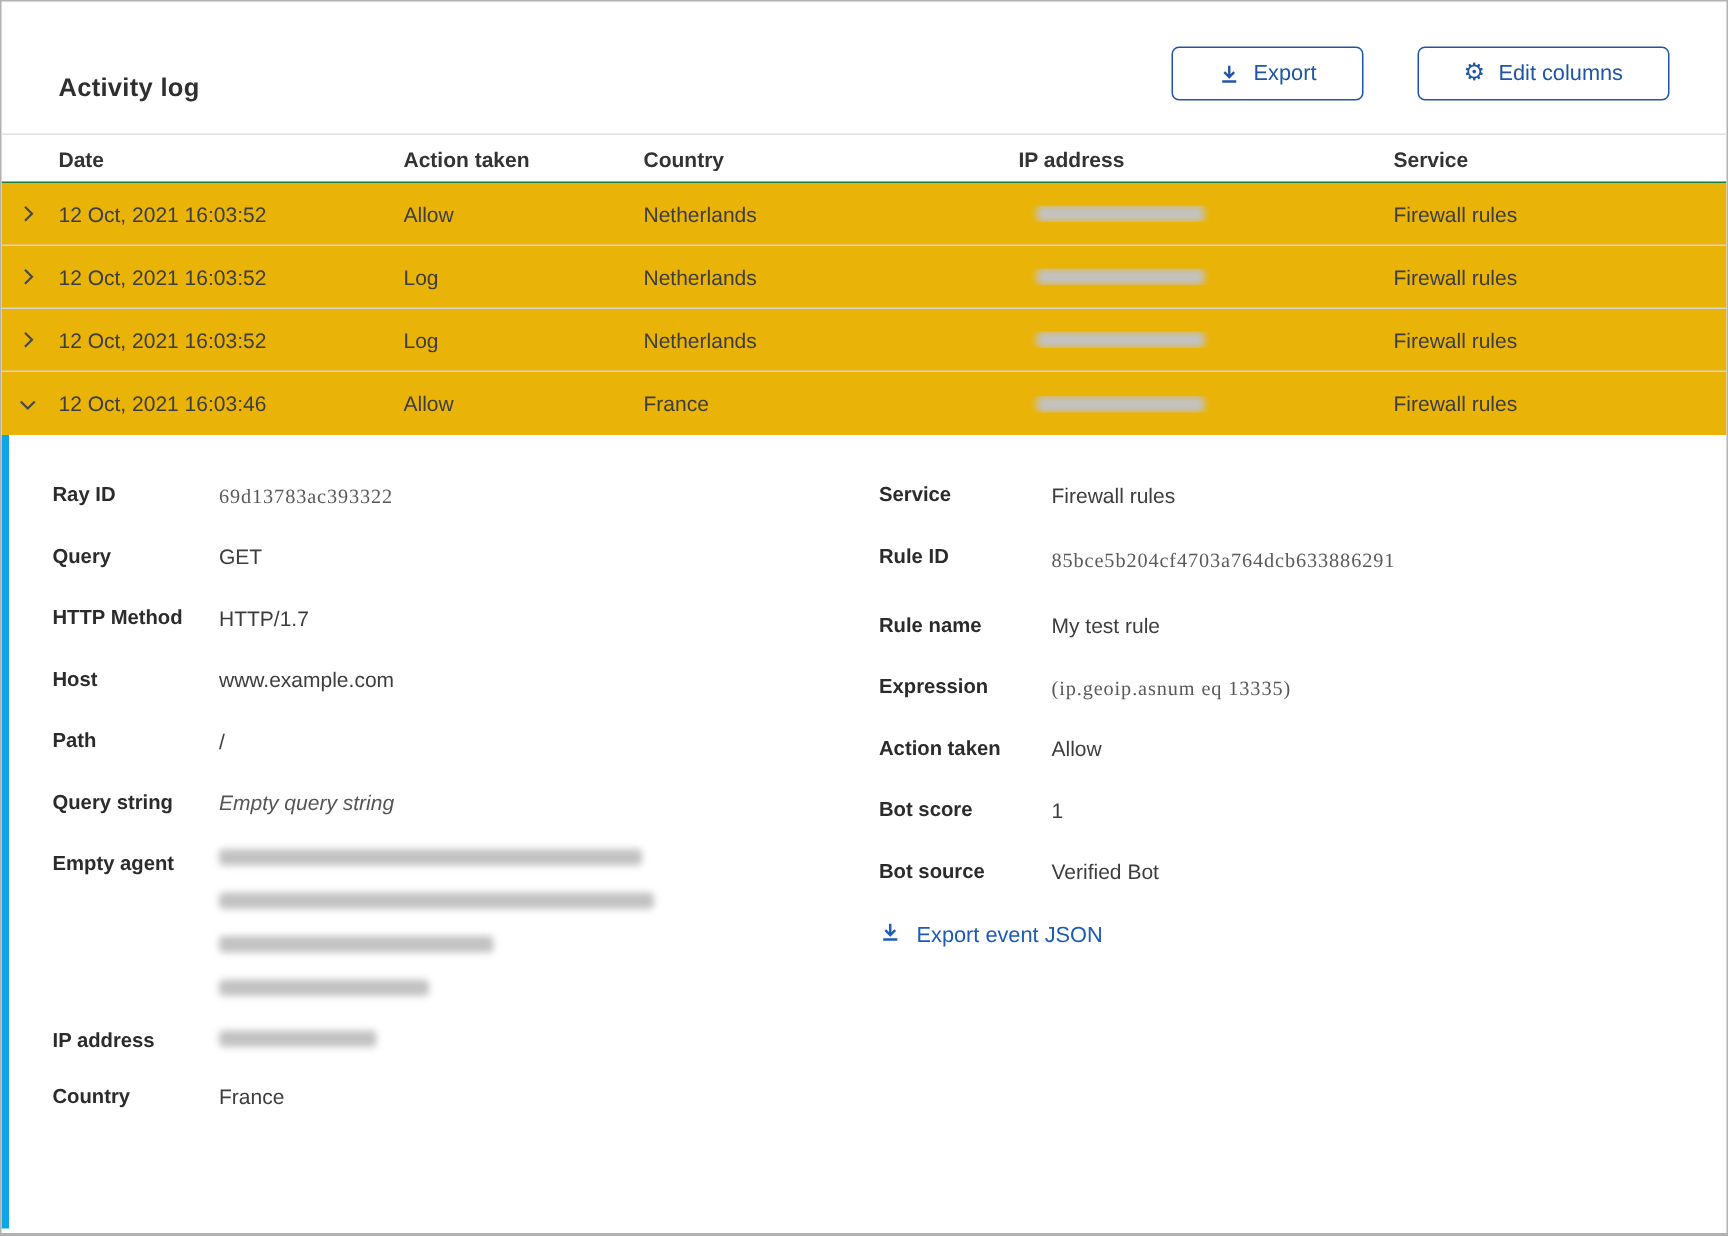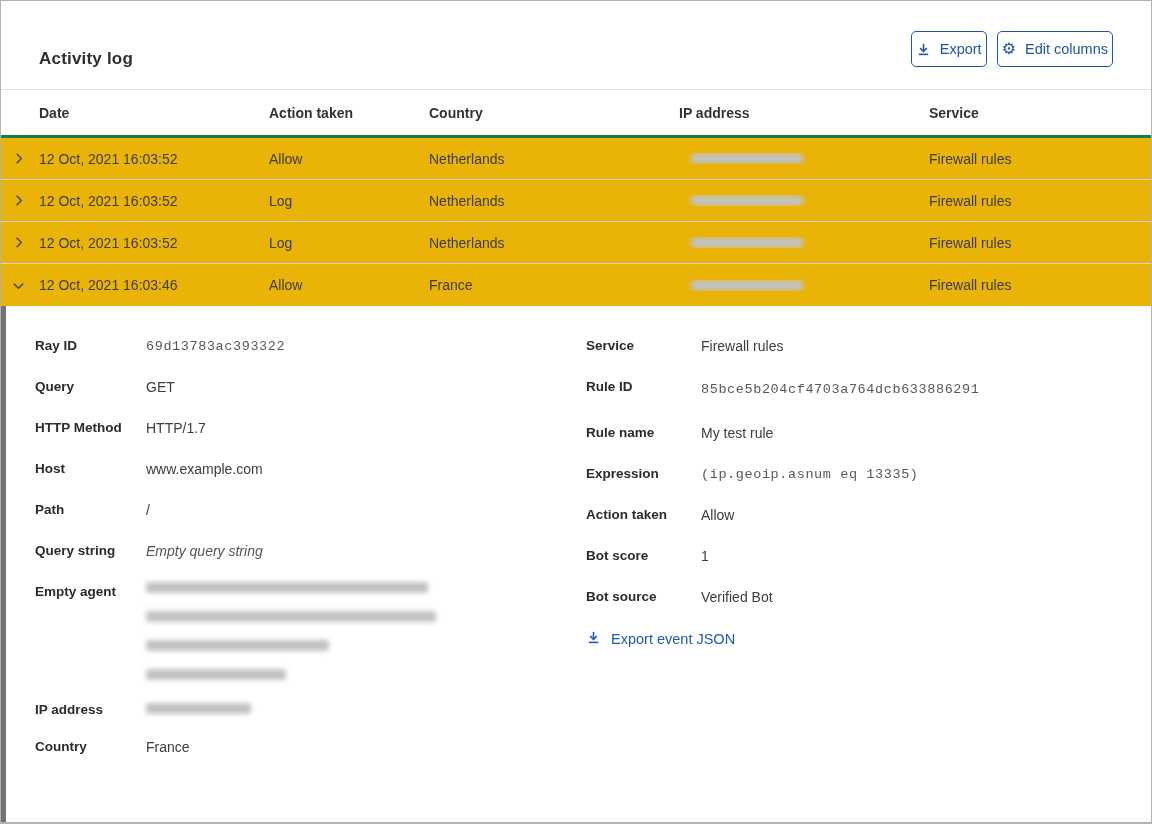--- a/index.html
+++ b/index.html
@@ -12,54 +12,54 @@
   }
   
   .topbar { display:flex; align-items:center; justify-content:space-between;
     padding:28px 38px 0 38px; height:88px; }
   .page-title { font-size:17px; font-weight:700; color:#2f2f2f; letter-spacing:.2px; }
   .btn-group { display:flex; gap:10px; align-self:flex-start; margin-top:2px; }
   .btn {
     display:flex; align-items:center; gap:9px; background:#fff;
     border:1px solid #1f55a6; border-radius:5px; color:#1f55a6;
     font-family:"Liberation Sans", sans-serif; font-size:14.5px;
-    padding:8px 4px; cursor:pointer; height:36px;
+    padding:8px 30px; cursor:pointer; height:36px;margin-left:26px;
   }
   .btn svg { display:block; }
   .gear-glyph { font-size:16px; line-height:1; }
   
   .grid-row {
     display:grid;
     grid-template-columns:38px 230px 160px 250px 250px 1fr;
     align-items:center;
   }
-  .thead { height:49px; border-top:1px solid #e2e2e2; border-bottom:3px solid #15803d; }
+  .thead { height:33px; border-top:1px solid #e2e2e2; border-bottom:1px solid #15803d; }
   .thead .cell { font-size:14px; font-weight:700; color:#333; }
   .trow { height:42px; border-bottom:1px solid #d4d4d4; cursor:pointer; background:#eab308; }
   .cell { font-size:14px; color:#3d3d3d; padding-right:10px; overflow:hidden; white-space:nowrap; }
   .chev-cell { padding-left:10px; display:flex; align-items:center; }
   .chev-cell svg { stroke:#4a4a4a; }
   
   .blur-bar { background:#c2c2c2; height:11px; border-radius:3px; filter:blur(2.5px); }
   .ip-col-bar { width:112px; margin-left:12px; }
   
   .panel {
-    border-left:5px solid #737373;
+    border-left:5px solid #0ea5e9;
     padding:30px 0 0 29px;
     height:529px;
     display:flex;
   }
   .panel-col { display:flex; flex-direction:column; }
   .panel-col.left  { width:546px; }
   .panel-col.right { width:560px; padding-left:5px; }
   .field { display:flex; margin-bottom:20px; }
   .field-label { width:111px; min-width:111px; font-size:13.5px; font-weight:700; color:#2b2b2b; padding-top:2px; }
   .panel-col.right .field-label { width:115px; min-width:115px; }
   .field-value { font-size:14px; color:#3d3d3d; line-height:21px; }
-  .mono { font-family:Liberation Mono, monospace; font-size:13.5px; color:#595959; letter-spacing:.6px; }
+  .mono { font-family:Liberation Serif, serif; font-size:13.5px; color:#595959; letter-spacing:.6px; }
   .wrap30 { max-width:290px; word-break:break-all; line-height:26px; }
   .italic { font-style:italic; color:#555; }
   .ua-lines .blur-bar { margin-bottom:18px; }
   .ua-l1 { width:282px; } .ua-l2 { width:290px; } .ua-l3 { width:183px; } .ua-l4 { width:140px; margin-bottom:0 !important; }
   .ip-detail-bar { width:105px; margin-top:3px; }
   .export-json {
     display:flex; align-items:center; gap:10px; margin-top:2px;
     color:#1d5bb8; font-size:14.5px; cursor:pointer; text-decoration:none; width:max-content;
   }
 </style>

